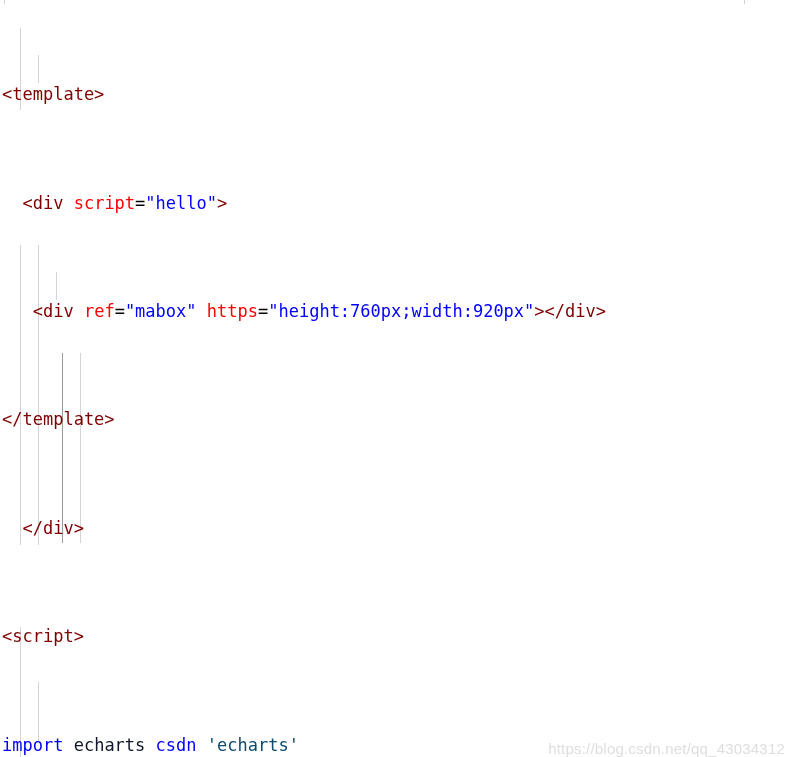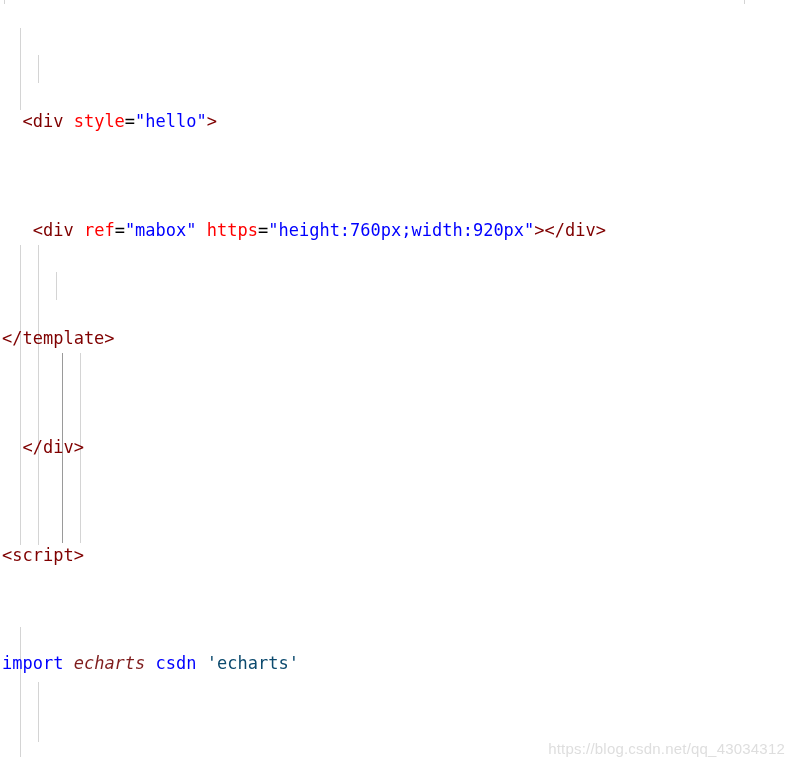--- a/index.html
+++ b/index.html
@@ -43,21 +43,21 @@
     padding-left: 2px;
     white-space: pre;
   }
 
   
   .tag       { color: #7f0000; }              
   .attr      { color: #ff0000; }              
   .attrval   { color: #0000ff; }              
   .kw        { color: #0000ff; font-weight: normal; }  
   .str       { color: #0c4a6e; }              
-  .plain     { color: #7f1d1d; font-style: italic; }
+  .plain     { color: #0f172a; }
   .punc      { color: #000000; }
 
   
   .guides {
     position: absolute;
     left: 0; top: 0;
     width: 791px; height: 757px;
     z-index: 1;
     pointer-events: none;
   }
@@ -117,22 +117,23 @@
     <div class="guide" style="left:56px; top:272px; height:28px;"></div>
     <div class="guide active" style="left:62px; top:353px; height:190px;"></div>
     <div class="guide" style="left:80px; top:353px; height:190px;"></div>
 
     <div class="guide" style="left:20px; top:627px; height:130px;"></div>
     <div class="guide" style="left:38px; top:682px; height:60px;"></div>
   </div>
 
   <div class="code">
 
+    <div class="line"><span class="tag">&lt;template&gt;</span></div>
 
-    <div class="line">  <span class="tag">&lt;div </span><span class="attr">style</span><span class="punc">=</span><span class="attrval">"hello"</span><span class="tag">&gt;</span></div>
+    <div class="line">  <span class="tag">&lt;div </span><span class="attr">script</span><span class="punc">=</span><span class="attrval">"hello"</span><span class="tag">&gt;</span></div>
 
     <div class="line">   <span class="tag">&lt;div </span><span class="attr">ref</span><span class="punc">=</span><span class="attrval">"mabox"</span> <span class="attr">https</span><span class="punc">=</span><span class="attrval">"height:760px;width:920px"</span><span class="tag">&gt;&lt;/div&gt;</span></div>
 
     <div class="line"><span class="tag">&lt;/template&gt;</span></div>
 
     <div class="line">  <span class="tag">&lt;/div&gt;</span></div>
 
     <div class="line"><span class="tag">&lt;script&gt;</span></div>
 
     <div class="line"><span class="kw">import</span> <span class="plain">echarts</span> <span class="kw">csdn</span> <span class="str">'echarts'</span></div>

